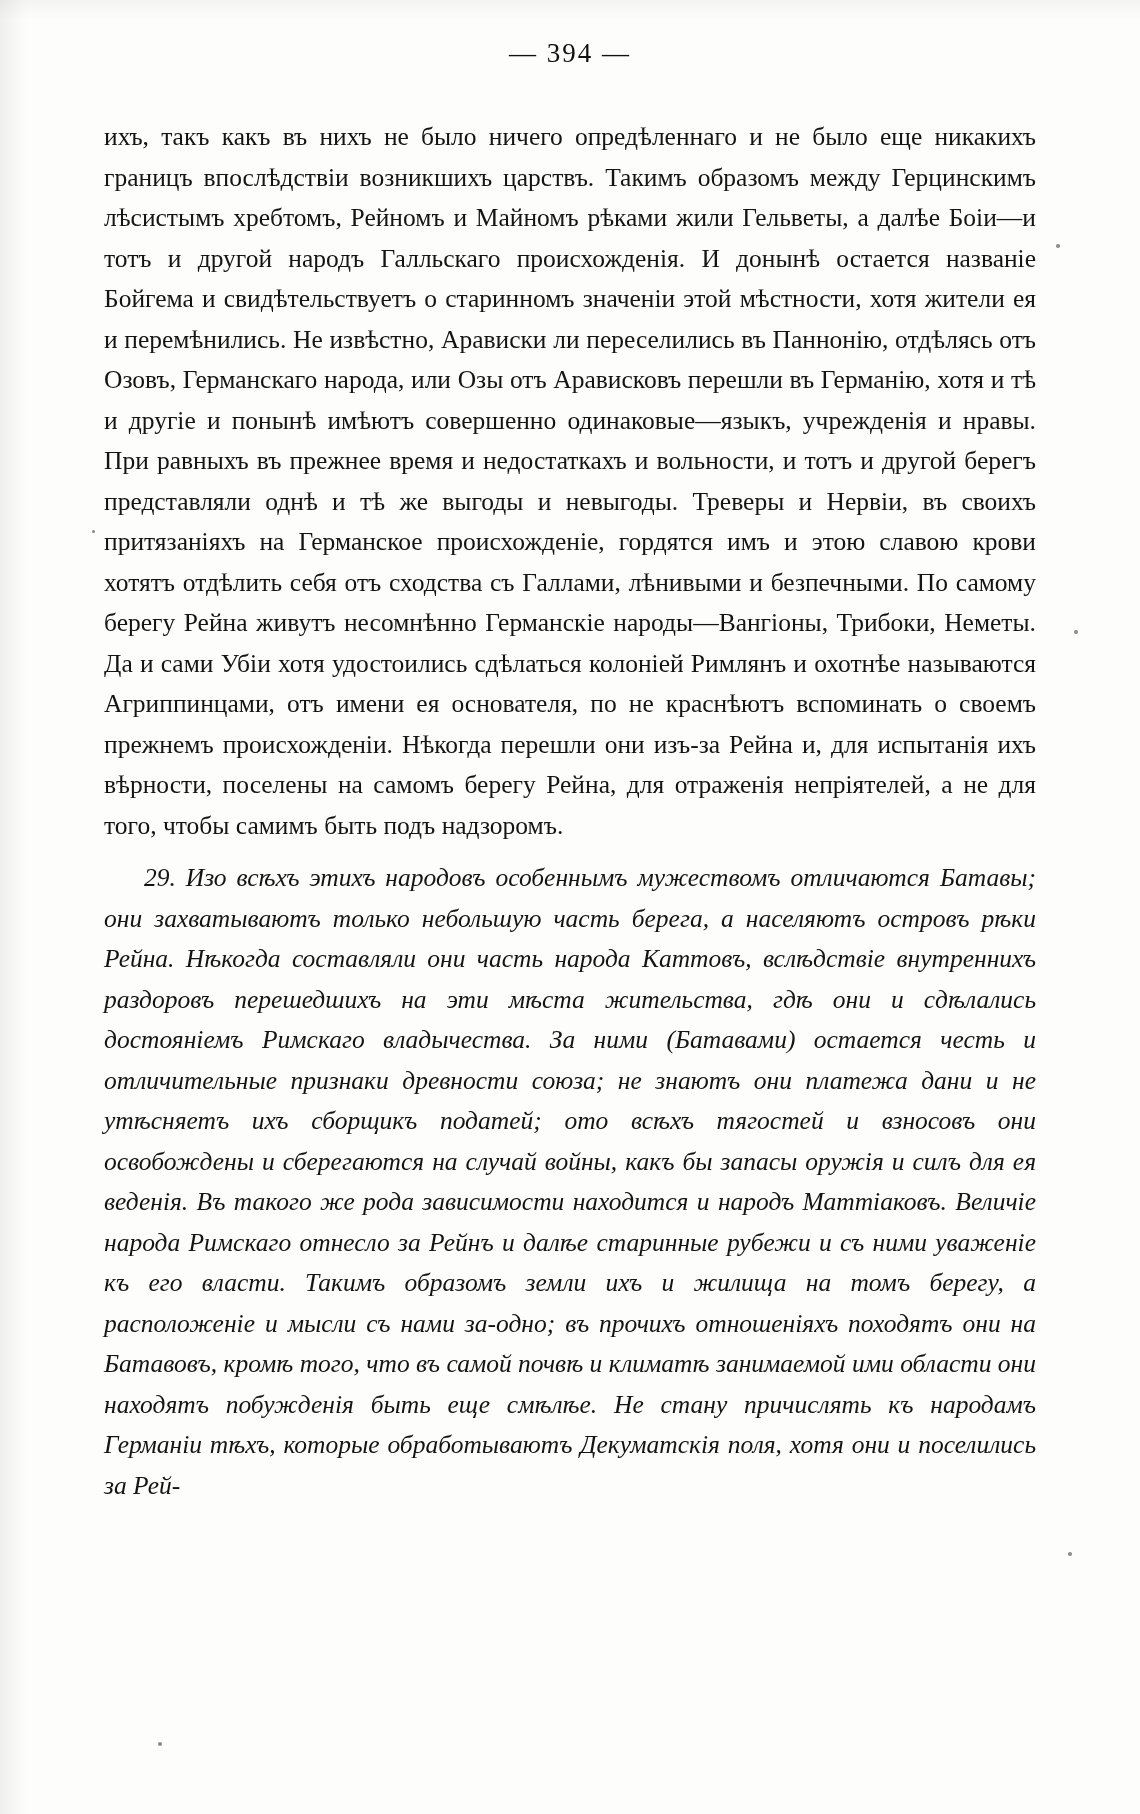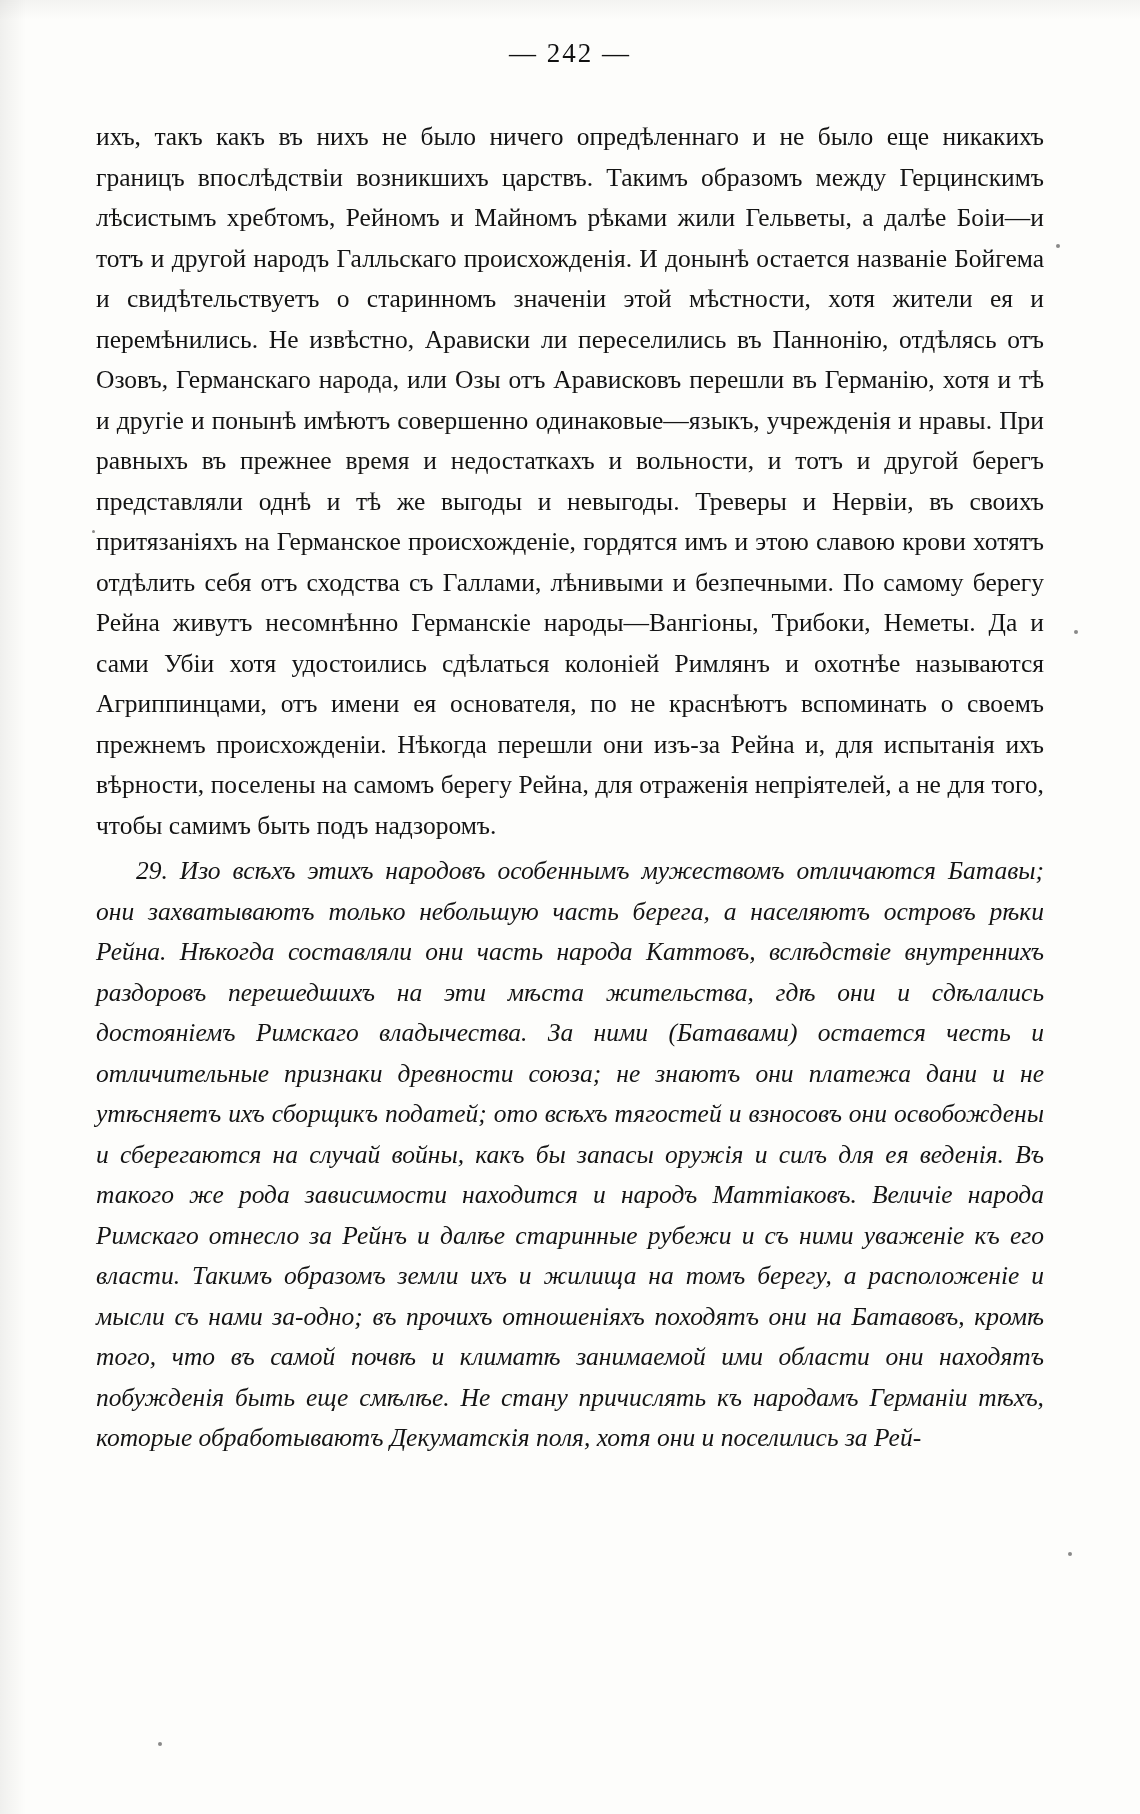--- a/index.html
+++ b/index.html
@@ -28,21 +28,21 @@
     margin: 48px 92px 0 92px;
     width: 956px;
     font-size: 25.5px;
     line-height: 40.5px;
     text-align: justify;
     text-justify: inter-word;
     color: #141414;
     -webkit-font-smoothing: none;
   }
   .para {
-    margin: 4px;
+    margin: 12px;
     text-align: justify;
   }
   .para + .para {
     margin-top: 5px;
   }
   .para.indent {
     text-indent: 40px;
     font-style: italic;
   }
   .speck {
@@ -65,21 +65,21 @@
   }
 </style>
 </head>
 <body>
 
 <div class="page">
 
   <div class="edge-shadow-left"></div>
   <div class="edge-shadow-top"></div>
 
-  <div class="page-number">— 242 —</div>
+  <div class="page-number">— 394 —</div>
 
   <div class="body-text">
     <p class="para">ихъ, такъ какъ въ нихъ не было ничего опредѣленнаго и не было еще никакихъ границъ впослѣдствіи возникшихъ царствъ. Такимъ образомъ между Герцинскимъ лѣсистымъ хребтомъ, Рейномъ и Майномъ рѣками жили Гельветы, а далѣе Боіи—и тотъ и другой народъ Галльскаго происхожденія. И донынѣ остается названіе Бойгема и свидѣтельствуетъ о старинномъ значеніи этой мѣстности, хотя жители ея и перемѣнились. Не извѣстно, Арависки ли переселились въ Паннонію, отдѣлясь отъ Озовъ, Германскаго народа, или Озы отъ Арависковъ перешли въ Германію, хотя и тѣ и другіе и понынѣ имѣютъ совершенно одинаковые—языкъ, учрежденія и нравы. При равныхъ въ прежнее время и недостаткахъ и вольности, и тотъ и другой берегъ представляли однѣ и тѣ же выгоды и невыгоды. Треверы и Нервіи, въ своихъ притязаніяхъ на Германское происхожденіе, гордятся имъ и этою славою крови хотятъ отдѣлить себя отъ сходства съ Галлами, лѣнивыми и безпечными. По самому берегу Рейна живутъ несомнѣнно Германскіе народы—Вангіоны, Трибоки, Неметы. Да и сами Убіи хотя удостоились сдѣлаться колоніей Римлянъ и охотнѣе называются Агриппинцами, отъ имени ея основателя, по не краснѣютъ вспоминать о своемъ прежнемъ происхожденіи. Нѣкогда перешли они изъ-за Рейна и, для испытанія ихъ вѣрности, поселены на самомъ берегу Рейна, для отраженія непріятелей, а не для того, чтобы самимъ быть подъ надзоромъ.</p>
     <p class="para indent">29. Изо всѣхъ этихъ народовъ особеннымъ мужествомъ отличаются Батавы; они захватываютъ только небольшую часть берега, а населяютъ островъ рѣки Рейна. Нѣкогда составляли они часть народа Каттовъ, вслѣдствіе внутреннихъ раздоровъ перешедшихъ на эти мѣста жительства, гдѣ они и сдѣлались достояніемъ Римскаго владычества. За ними (Батавами) остается честь и отличительные признаки древности союза; не знаютъ они платежа дани и не утѣсняетъ ихъ сборщикъ податей; ото всѣхъ тягостей и взносовъ они освобождены и сберегаются на случай войны, какъ бы запасы оружія и силъ для ея веденія. Въ такого же рода зависимости находится и народъ Маттіаковъ. Величіе народа Римскаго отнесло за Рейнъ и далѣе старинные рубежи и съ ними уваженіе къ его власти. Такимъ образомъ земли ихъ и жилища на томъ берегу, а расположеніе и мысли съ нами за-одно; въ прочихъ отношеніяхъ походятъ они на Батавовъ, кромѣ того, что въ самой почвѣ и климатѣ занимаемой ими области они находятъ побужденія быть еще смѣлѣе. Не стану причислять къ народамъ Германіи тѣхъ, которые обработываютъ Декуматскія поля, хотя они и поселились за Рей-</p>
   </div>
 
   <div class="speck" style="left:1056px; top:244px; width:4px; height:4px;"></div>
   <div class="speck" style="left:1074px; top:630px; width:4px; height:4px;"></div>
   <div class="speck" style="left:1068px; top:1552px; width:4px; height:4px;"></div>
   <div class="speck" style="left:158px; top:1742px; width:4px; height:4px;"></div>

